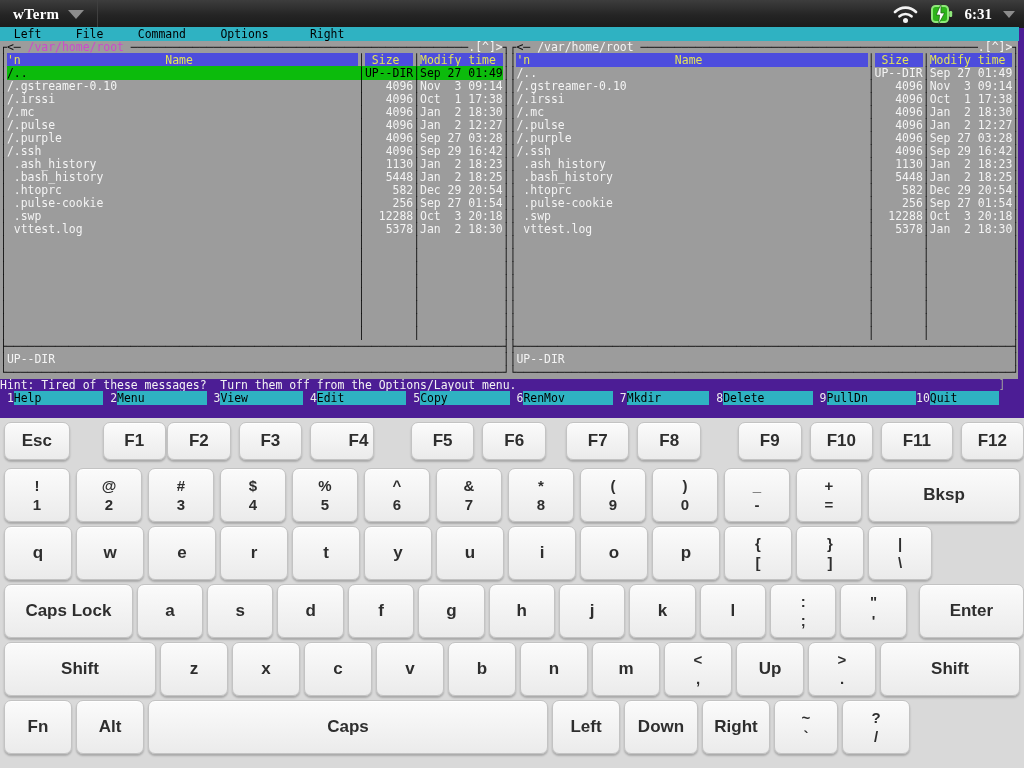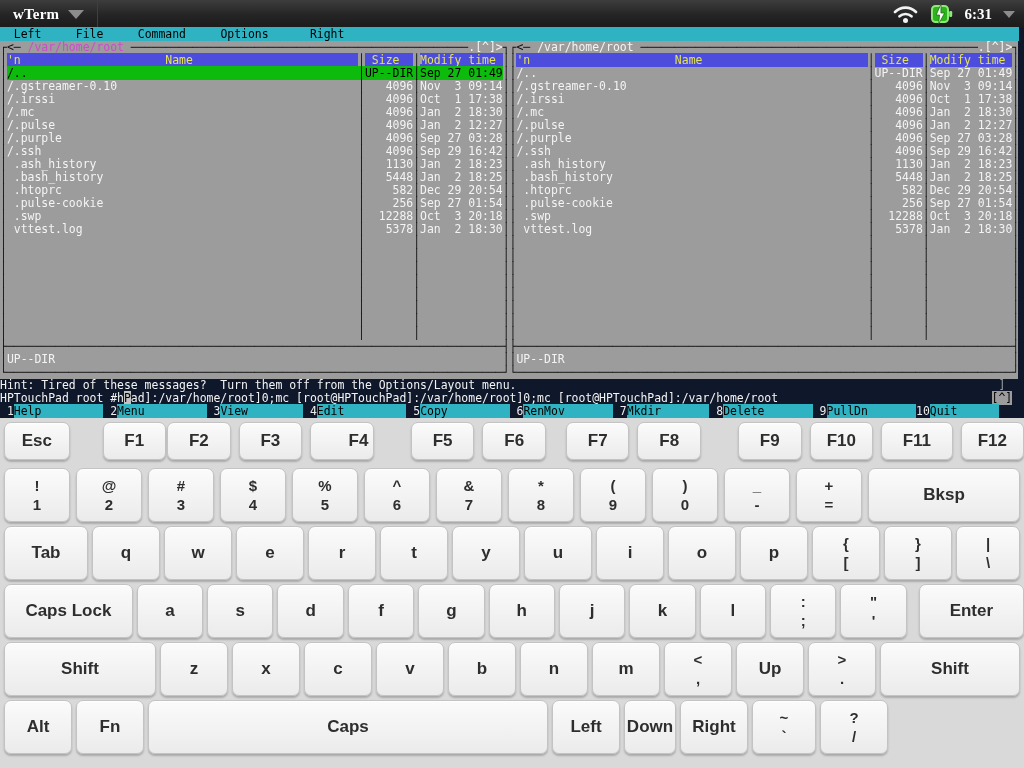--- a/index.html
+++ b/index.html
@@ -11,21 +11,21 @@
           background:linear-gradient(#3d3d3d,#242424 55%,#1b1b1b);
           border-bottom:1px solid #000;display:flex;justify-content:space-between;align-items:center;font-family:Liberation Serif, serif;}
   .tb-left{display:flex;align-items:center;gap:9px;height:100%;padding:0 13px;border-right:1px solid #3f3f3f;}
   .tb-title{color:#fff;font-weight:bold;font-size:15px;letter-spacing:.2px;}
   .tri{width:0;height:0;border-left:8px solid transparent;border-right:8px solid transparent;border-top:9px solid #8c8c8c;}
   .tri.small{border-left-width:6px;border-right-width:6px;border-top-width:7px;}
   .tb-right{display:flex;align-items:center;gap:11px;padding-right:9px;}
   .tb-time{color:#fff;font-weight:bold;font-size:15px;}
 
   
-  .term{position:absolute;top:28px;left:0;width:1024px;height:390px;background:#0f172a;
+  .term{position:absolute;top:28px;left:0;width:1024px;height:390px;background:#4c1d95;
         font-family:"DejaVu Sans Mono",monospace;font-size:11.45px;line-height:13px;letter-spacing:0;}
   .tl{height:13px;white-space:pre;width:1018px;}
   .tl.gray{background:#9c9c9c;}
   .c-b{color:#0d0d0d;}
   .c-w{color:#f4f4f4;}
   .c-m{color:#cb4bcb;}
   .c-hdr{background:#4d4ddd;color:#e4e455;}
   .c-sel{background:#0cbb0c;color:#000;}
   .c-menu{background:#2fb2c2;color:#000;}
   .c-dim{color:#9c9c9c;}
@@ -94,21 +94,20 @@
       <div class="tl gray"><span class="c-b">│</span><span class="c-w">                                                   </span><span class="c-b">│</span><span class="c-w">       </span><span class="c-b">│</span><span class="c-w">            </span><span class="c-b">│</span><span class="c-b">│</span><span class="c-w">                                                   </span><span class="c-b">│</span><span class="c-w">       </span><span class="c-b">│</span><span class="c-w">            </span><span class="c-b">│</span></div>
       <div class="tl gray"><span class="c-b">│</span><span class="c-w">                                                   </span><span class="c-b">│</span><span class="c-w">       </span><span class="c-b">│</span><span class="c-w">            </span><span class="c-b">│</span><span class="c-b">│</span><span class="c-w">                                                   </span><span class="c-b">│</span><span class="c-w">       </span><span class="c-b">│</span><span class="c-w">            </span><span class="c-b">│</span></div>
       <div class="tl gray"><span class="c-b">│</span><span class="c-w">                                                   </span><span class="c-b">│</span><span class="c-w">       </span><span class="c-b">│</span><span class="c-w">            </span><span class="c-b">│</span><span class="c-b">│</span><span class="c-w">                                                   </span><span class="c-b">│</span><span class="c-w">       </span><span class="c-b">│</span><span class="c-w">            </span><span class="c-b">│</span></div>
       <div class="tl gray"><span class="c-b">│</span><span class="c-w">                                                   </span><span class="c-b">│</span><span class="c-w">       </span><span class="c-b">│</span><span class="c-w">            </span><span class="c-b">│</span><span class="c-b">│</span><span class="c-w">                                                   </span><span class="c-b">│</span><span class="c-w">       </span><span class="c-b">│</span><span class="c-w">            </span><span class="c-b">│</span></div>
       <div class="tl gray"><span class="c-b">│</span><span class="c-w">                                                   </span><span class="c-b">│</span><span class="c-w">       </span><span class="c-b">│</span><span class="c-w">            </span><span class="c-b">│</span><span class="c-b">│</span><span class="c-w">                                                   </span><span class="c-b">│</span><span class="c-w">       </span><span class="c-b">│</span><span class="c-w">            </span><span class="c-b">│</span></div>
       <div class="tl gray"><span class="c-b">│</span><span class="c-w">                                                   </span><span class="c-b">│</span><span class="c-w">       </span><span class="c-b">│</span><span class="c-w">            </span><span class="c-b">│</span><span class="c-b">│</span><span class="c-w">                                                   </span><span class="c-b">│</span><span class="c-w">       </span><span class="c-b">│</span><span class="c-w">            </span><span class="c-b">│</span></div>
       <div class="tl gray"><span class="c-b">├────────────────────────────────────────────────────────────────────────┤</span><span class="c-b">├────────────────────────────────────────────────────────────────────────┤</span></div>
       <div class="tl gray"><span class="c-b">│</span><span class="c-w">UP--DIR                                                                 </span><span class="c-b">│</span><span class="c-b">│</span><span class="c-w">UP--DIR                                                                 </span><span class="c-b">│</span></div>
       <div class="tl gray"><span class="c-b">└────────────────────────────────────────────────────────────────────────┘</span><span class="c-b">└────────────────────────────────────────────────────────────────────────┘</span></div>
       <div class="tl"><span class="c-w">Hint: Tired of these messages?  Turn them off from the Options/Layout menu.                                                                      </span><span class="c-dim">]</span><span class="c-w">  </span></div>
-      <div class="tl"><span class="c-w">HPTouchPad root #h</span><span class="c-cur">P</span><span class="c-w">ad]:/var/home/root]0;mc [root@HPTouchPad]:/var/home/root]0;mc [root@HPTouchPad]:/var/home/root                               </span><span class="c-cur2">[^]</span><span class="c-w"> </span></div>
       <div class="tl"><span class="c-fknum"> 1</span><span class="c-fkey">Help         </span><span class="c-fknum"> 2</span><span class="c-fkey">Menu         </span><span class="c-fknum"> 3</span><span class="c-fkey">View        </span><span class="c-fknum"> 4</span><span class="c-fkey">Edit         </span><span class="c-fknum"> 5</span><span class="c-fkey">Copy         </span><span class="c-fknum"> 6</span><span class="c-fkey">RenMov       </span><span class="c-fknum"> 7</span><span class="c-fkey">Mkdir       </span><span class="c-fknum"> 8</span><span class="c-fkey">Delete       </span><span class="c-fknum"> 9</span><span class="c-fkey">PullDn       </span><span class="c-fknum">10</span><span class="c-fkey">Quit      </span><span class="c-b">   </span></div>
     </div>
 
   <div id="keyboard" class="kb">
       <div class="krow" style="margin-top: 4px; height: 38px;">
         <div class="key" style="width: 66px; margin-left: 4px;">
           <span>Esc</span>
         </div>
         <div class="key" style="width: 64px; margin-left: 33px;">
           <span>F1</span>
@@ -194,23 +193,20 @@
         </div>
         <div class="key k2" style="width: 66px; margin-left: 6px;">
           <span>+</span>
           <span>=</span>
         </div>
         <div class="key" style="width: 152px; margin-left: 6px;">
           <span>Bksp</span>
         </div>
       </div>
       <div class="krow" style="margin-top: 4px; height: 54px;">
-        <div class="key" style="width: 84px; margin-left: 4px;">
-          <span>Tab</span>
-        </div>
         <div class="key" style="width: 68px; margin-left: 4px;">
           <span>q</span>
         </div>
         <div class="key" style="width: 68px; margin-left: 4px;">
           <span>w</span>
         </div>
         <div class="key" style="width: 68px; margin-left: 4px;">
           <span>e</span>
         </div>
         <div class="key" style="width: 68px; margin-left: 4px;">
@@ -325,32 +321,32 @@
         <div class="key k2" style="width: 68px; margin-left: 4px;">
           <span>&gt;</span>
           <span>.</span>
         </div>
         <div class="key" style="width: 140px; margin-left: 4px;">
           <span>Shift</span>
         </div>
       </div>
       <div class="krow" style="margin-top: 4px; height: 54px;">
         <div class="key" style="width: 68px; margin-left: 4px;">
+          <span>Fn</span>
+        </div>
+        <div class="key" style="width: 68px; margin-left: 4px;">
           <span>Alt</span>
-        </div>
-        <div class="key" style="width: 68px; margin-left: 4px;">
-          <span>Fn</span>
         </div>
         <div class="key" style="width: 400px; margin-left: 4px;">
           <span>Caps</span>
         </div>
         <div class="key" style="width: 68px; margin-left: 4px;">
           <span>Left</span>
         </div>
-        <div class="key" style="width: 52px; margin-left: 4px;">
+        <div class="key" style="width: 74px; margin-left: 4px;">
           <span>Down</span>
         </div>
         <div class="key" style="width: 68px; margin-left: 4px;">
           <span>Right</span>
         </div>
         <div class="key k2" style="width: 64px; margin-left: 4px;">
           <span>~</span>
           <span>`</span>
         </div>
         <div class="key k2" style="width: 68px; margin-left: 4px;">

